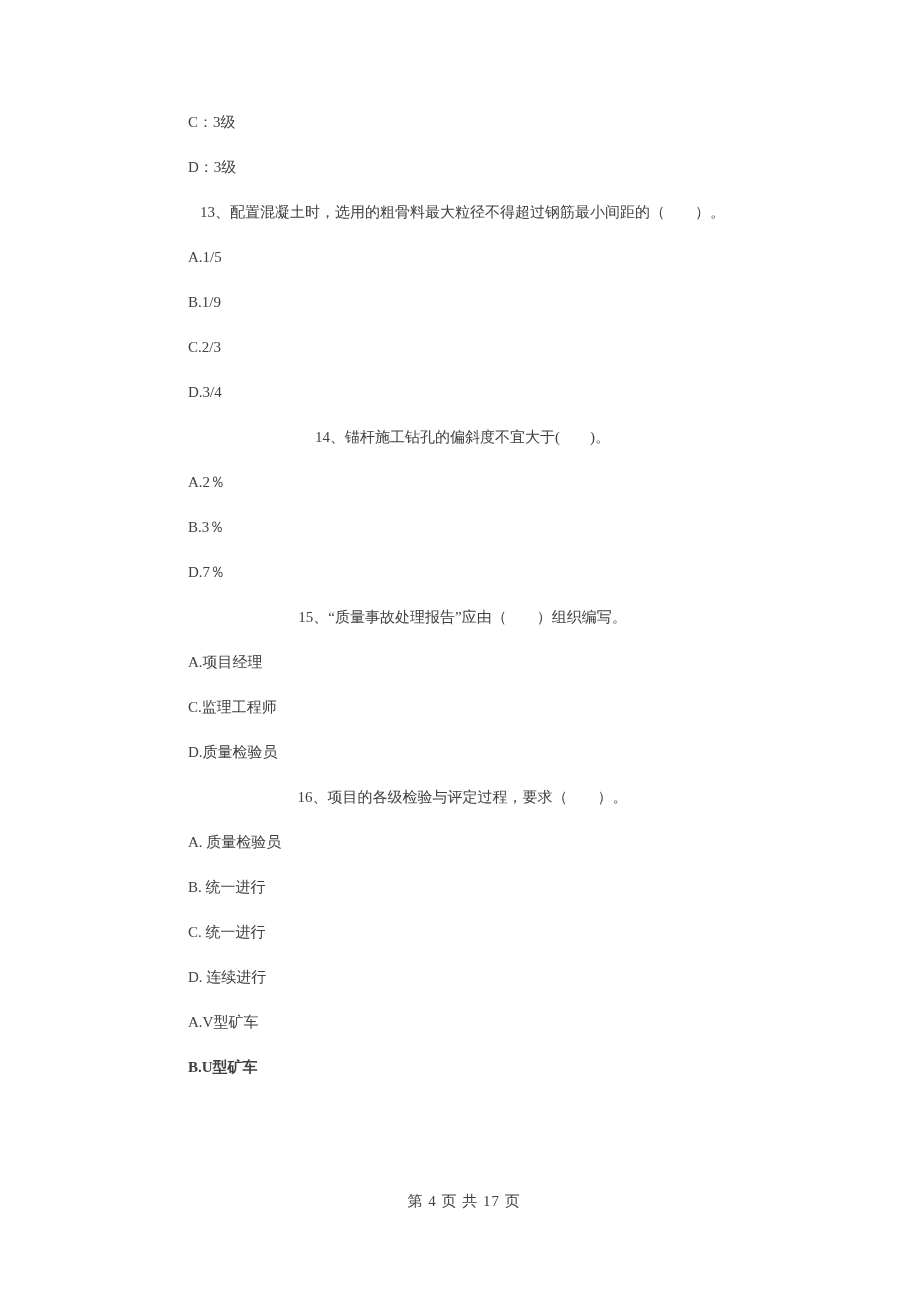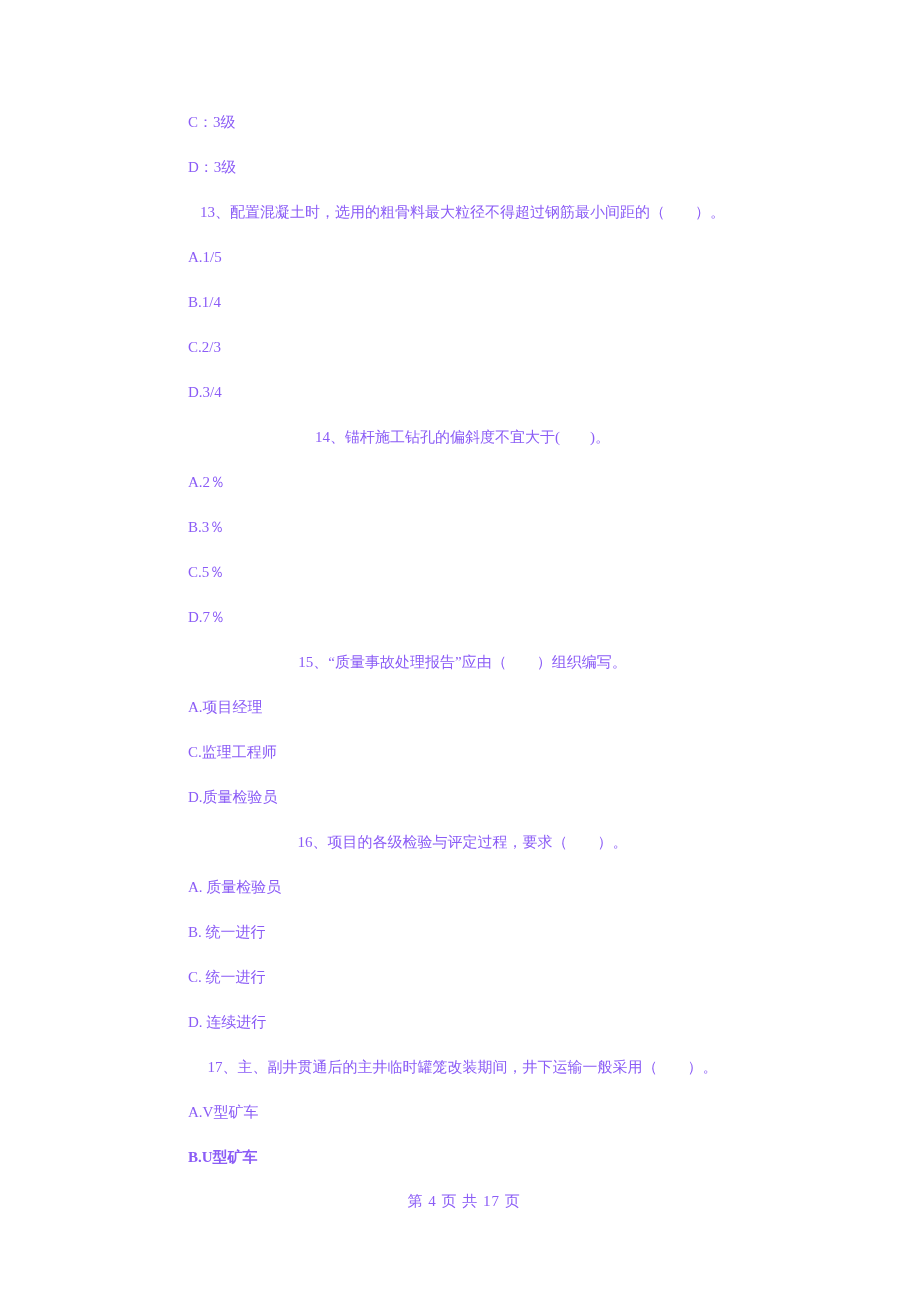--- a/index.html
+++ b/index.html
@@ -7,21 +7,21 @@
     padding: 0;
     background: #ffffff;
     width: 920px;
   }
   .page {
     width: 920px;
     height: 1302px;
     position: relative;
     font-family: "SimSun", "宋体", serif;
     font-size: 15px;
-    color: #8b5cf6;
+    color: #404040;
     line-height: 1.0;
   }
   .content {
     position: absolute;
     left: 145px;
     top: 115px;
     width: 635px;
   }
   .option-indent {
     padding-left: 43px;
@@ -68,40 +68,37 @@
         <span>D：3级</span>
       </div>
 
     <div class="row question">
         <span>13、配置混凝土时，选用的粗骨料最大粒径不得超过钢筋最小间距的（　　）。</span>
       </div>
     <div class="row option-indent">
         <span>A.1/5</span>
       </div>
     <div class="row option-indent">
-        <span>B.1/4</span>
+        <span>B.1/9</span>
       </div>
     <div class="row option-indent">
         <span>C.2/3</span>
       </div>
     <div class="row option-indent">
         <span>D.3/4</span>
       </div>
 
     <div class="row question">
         <span>14、锚杆施工钻孔的偏斜度不宜大于(　　)。</span>
       </div>
     <div class="row option-indent">
         <span>A.2％</span>
       </div>
     <div class="row option-indent">
         <span>B.3％</span>
-      </div>
-    <div class="row option-indent">
-        <span>C.5％</span>
       </div>
     <div class="row option-indent">
         <span>D.7％</span>
       </div>
 
     <div class="row question">
         <span>15、“质量事故处理报告”应由（　　）组织编写。</span>
       </div>
     <div class="row option-indent">
         <span>A.项目经理</span>
@@ -122,23 +119,20 @@
     <div class="row option-indent">
         <span>B. 统一进行</span>
       </div>
     <div class="row option-indent">
         <span>C. 统一进行</span>
       </div>
     <div class="row option-indent">
         <span>D. 连续进行</span>
       </div>
 
-    <div class="row question">
-        <span>17、主、副井贯通后的主井临时罐笼改装期间，井下运输一般采用（　　）。</span>
-      </div>
     <div class="row option-indent">
         <span>A.V型矿车</span>
       </div>
     <div class="row-tight option-indent">
         <span>B.U型矿车</span>
       </div>
 
   </div>
 
   <div class="footer"><span>第 4 页 共 17 页</span></div>

